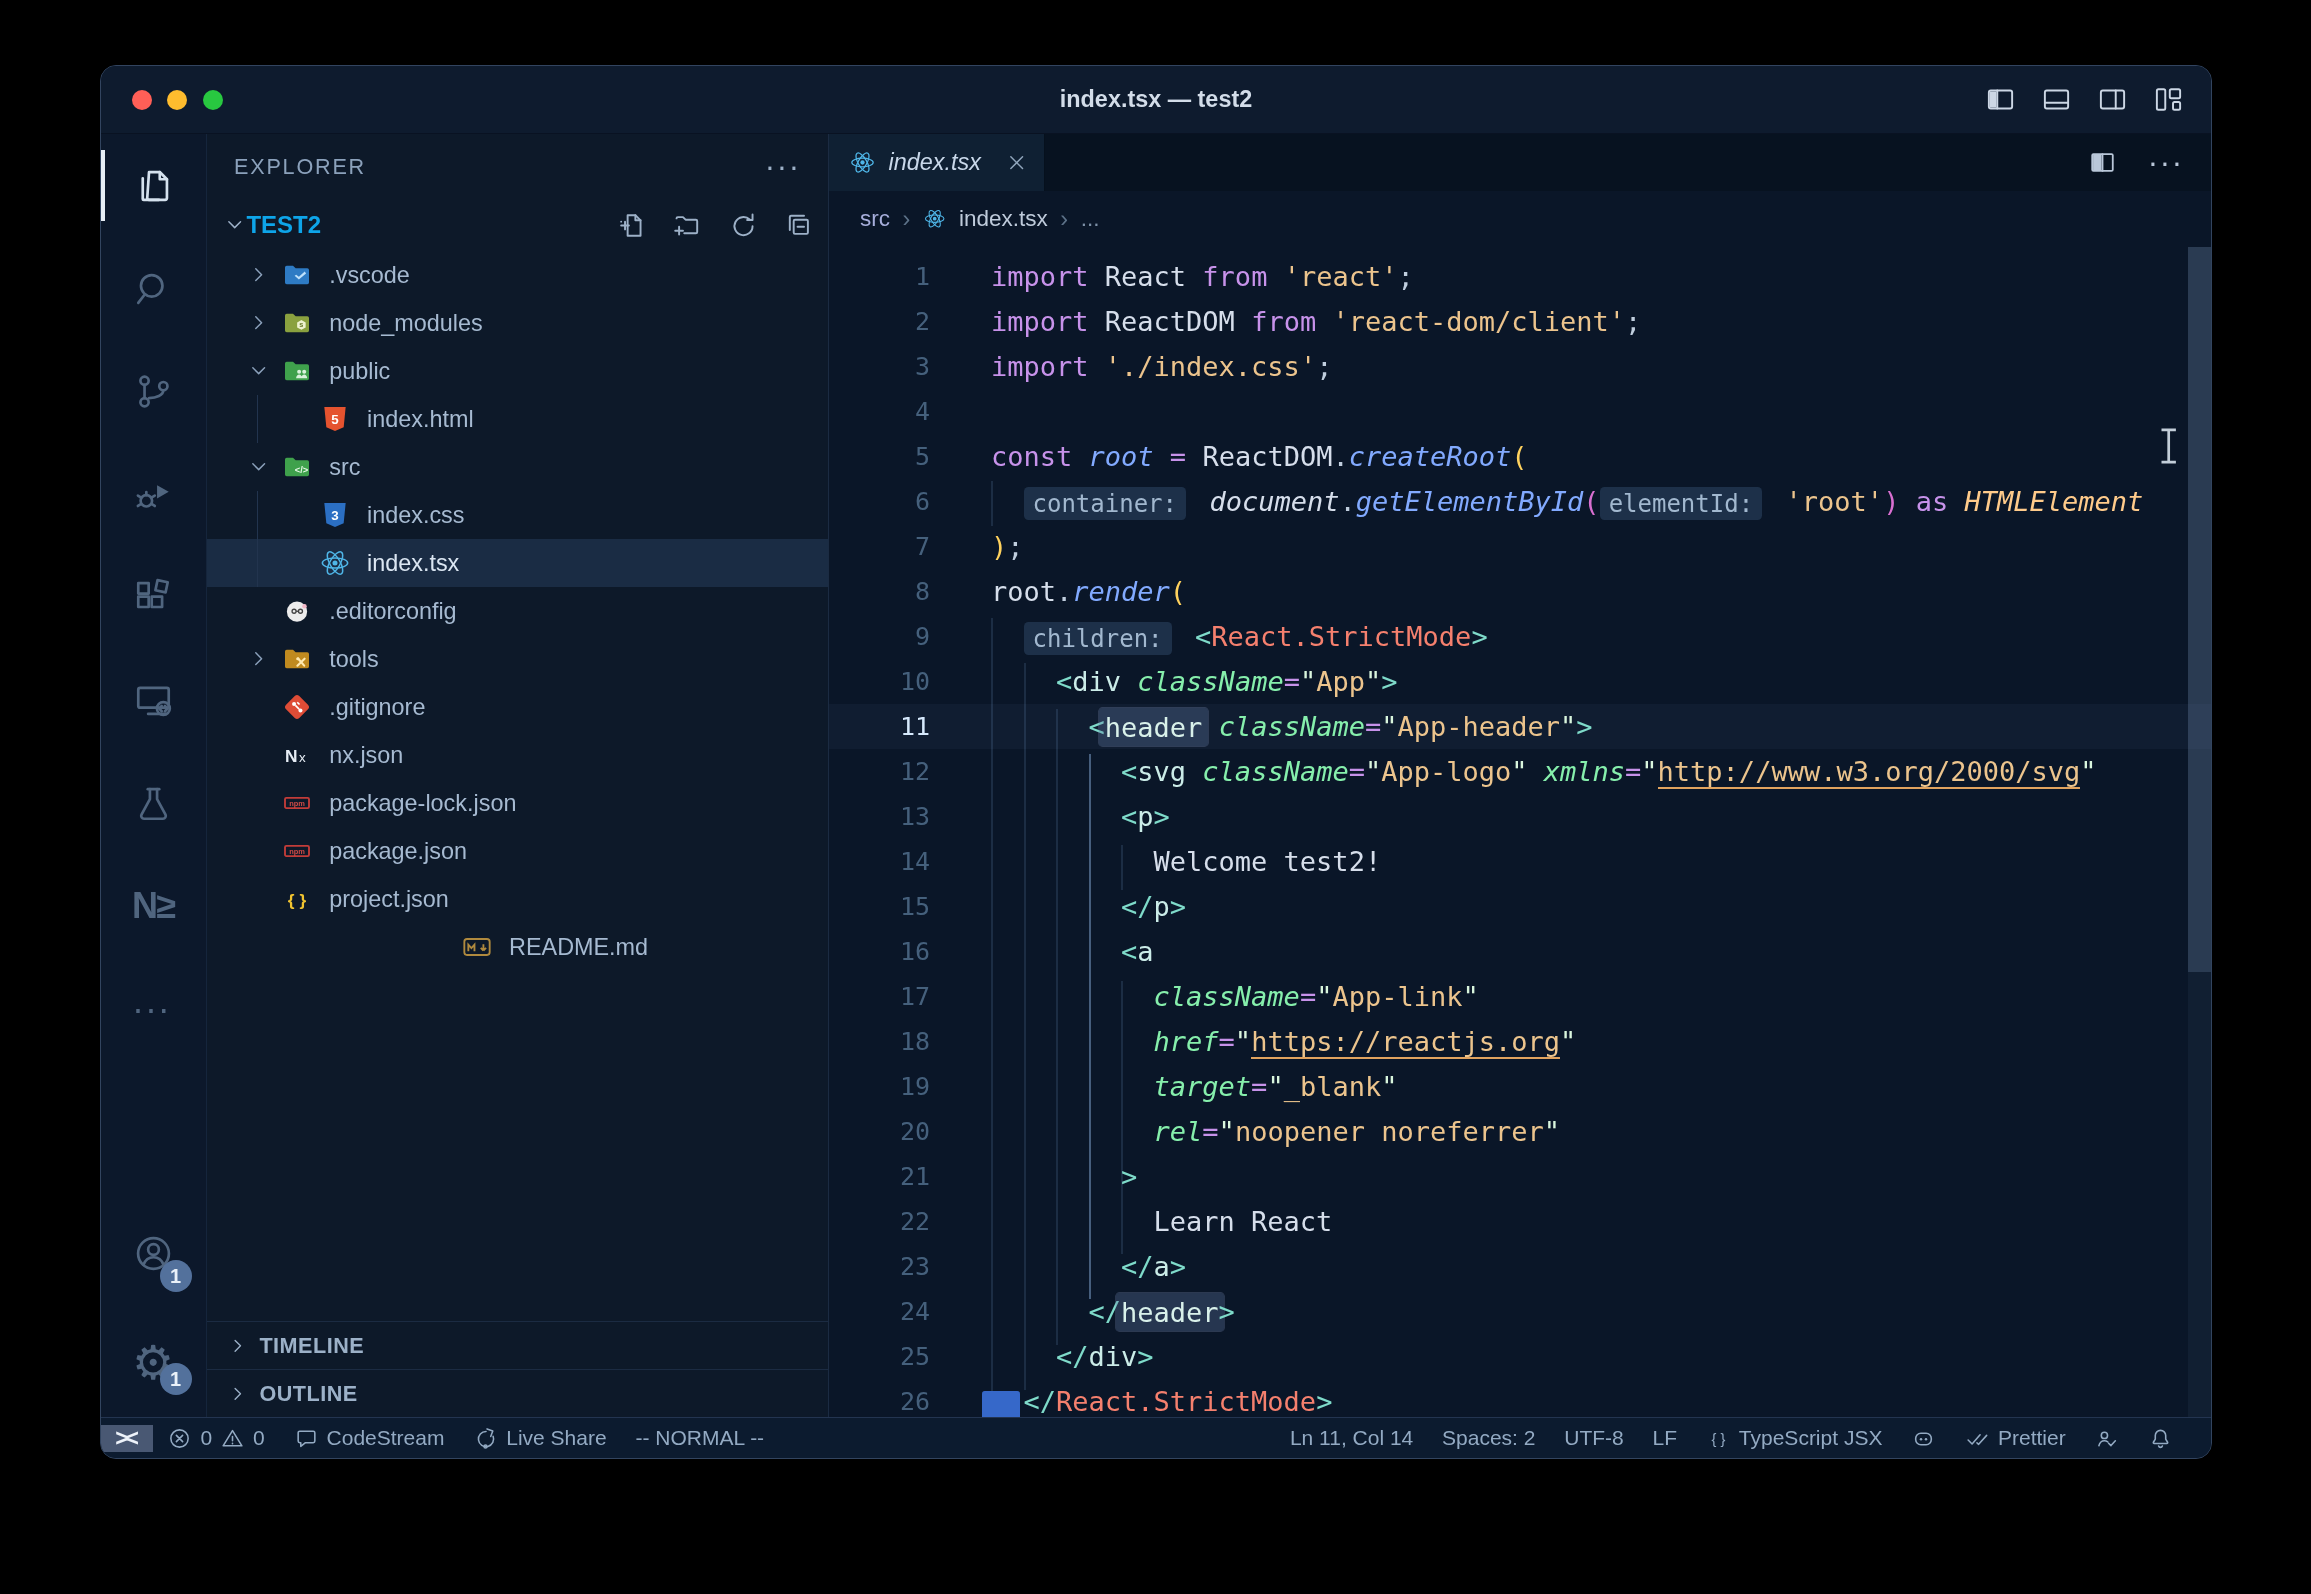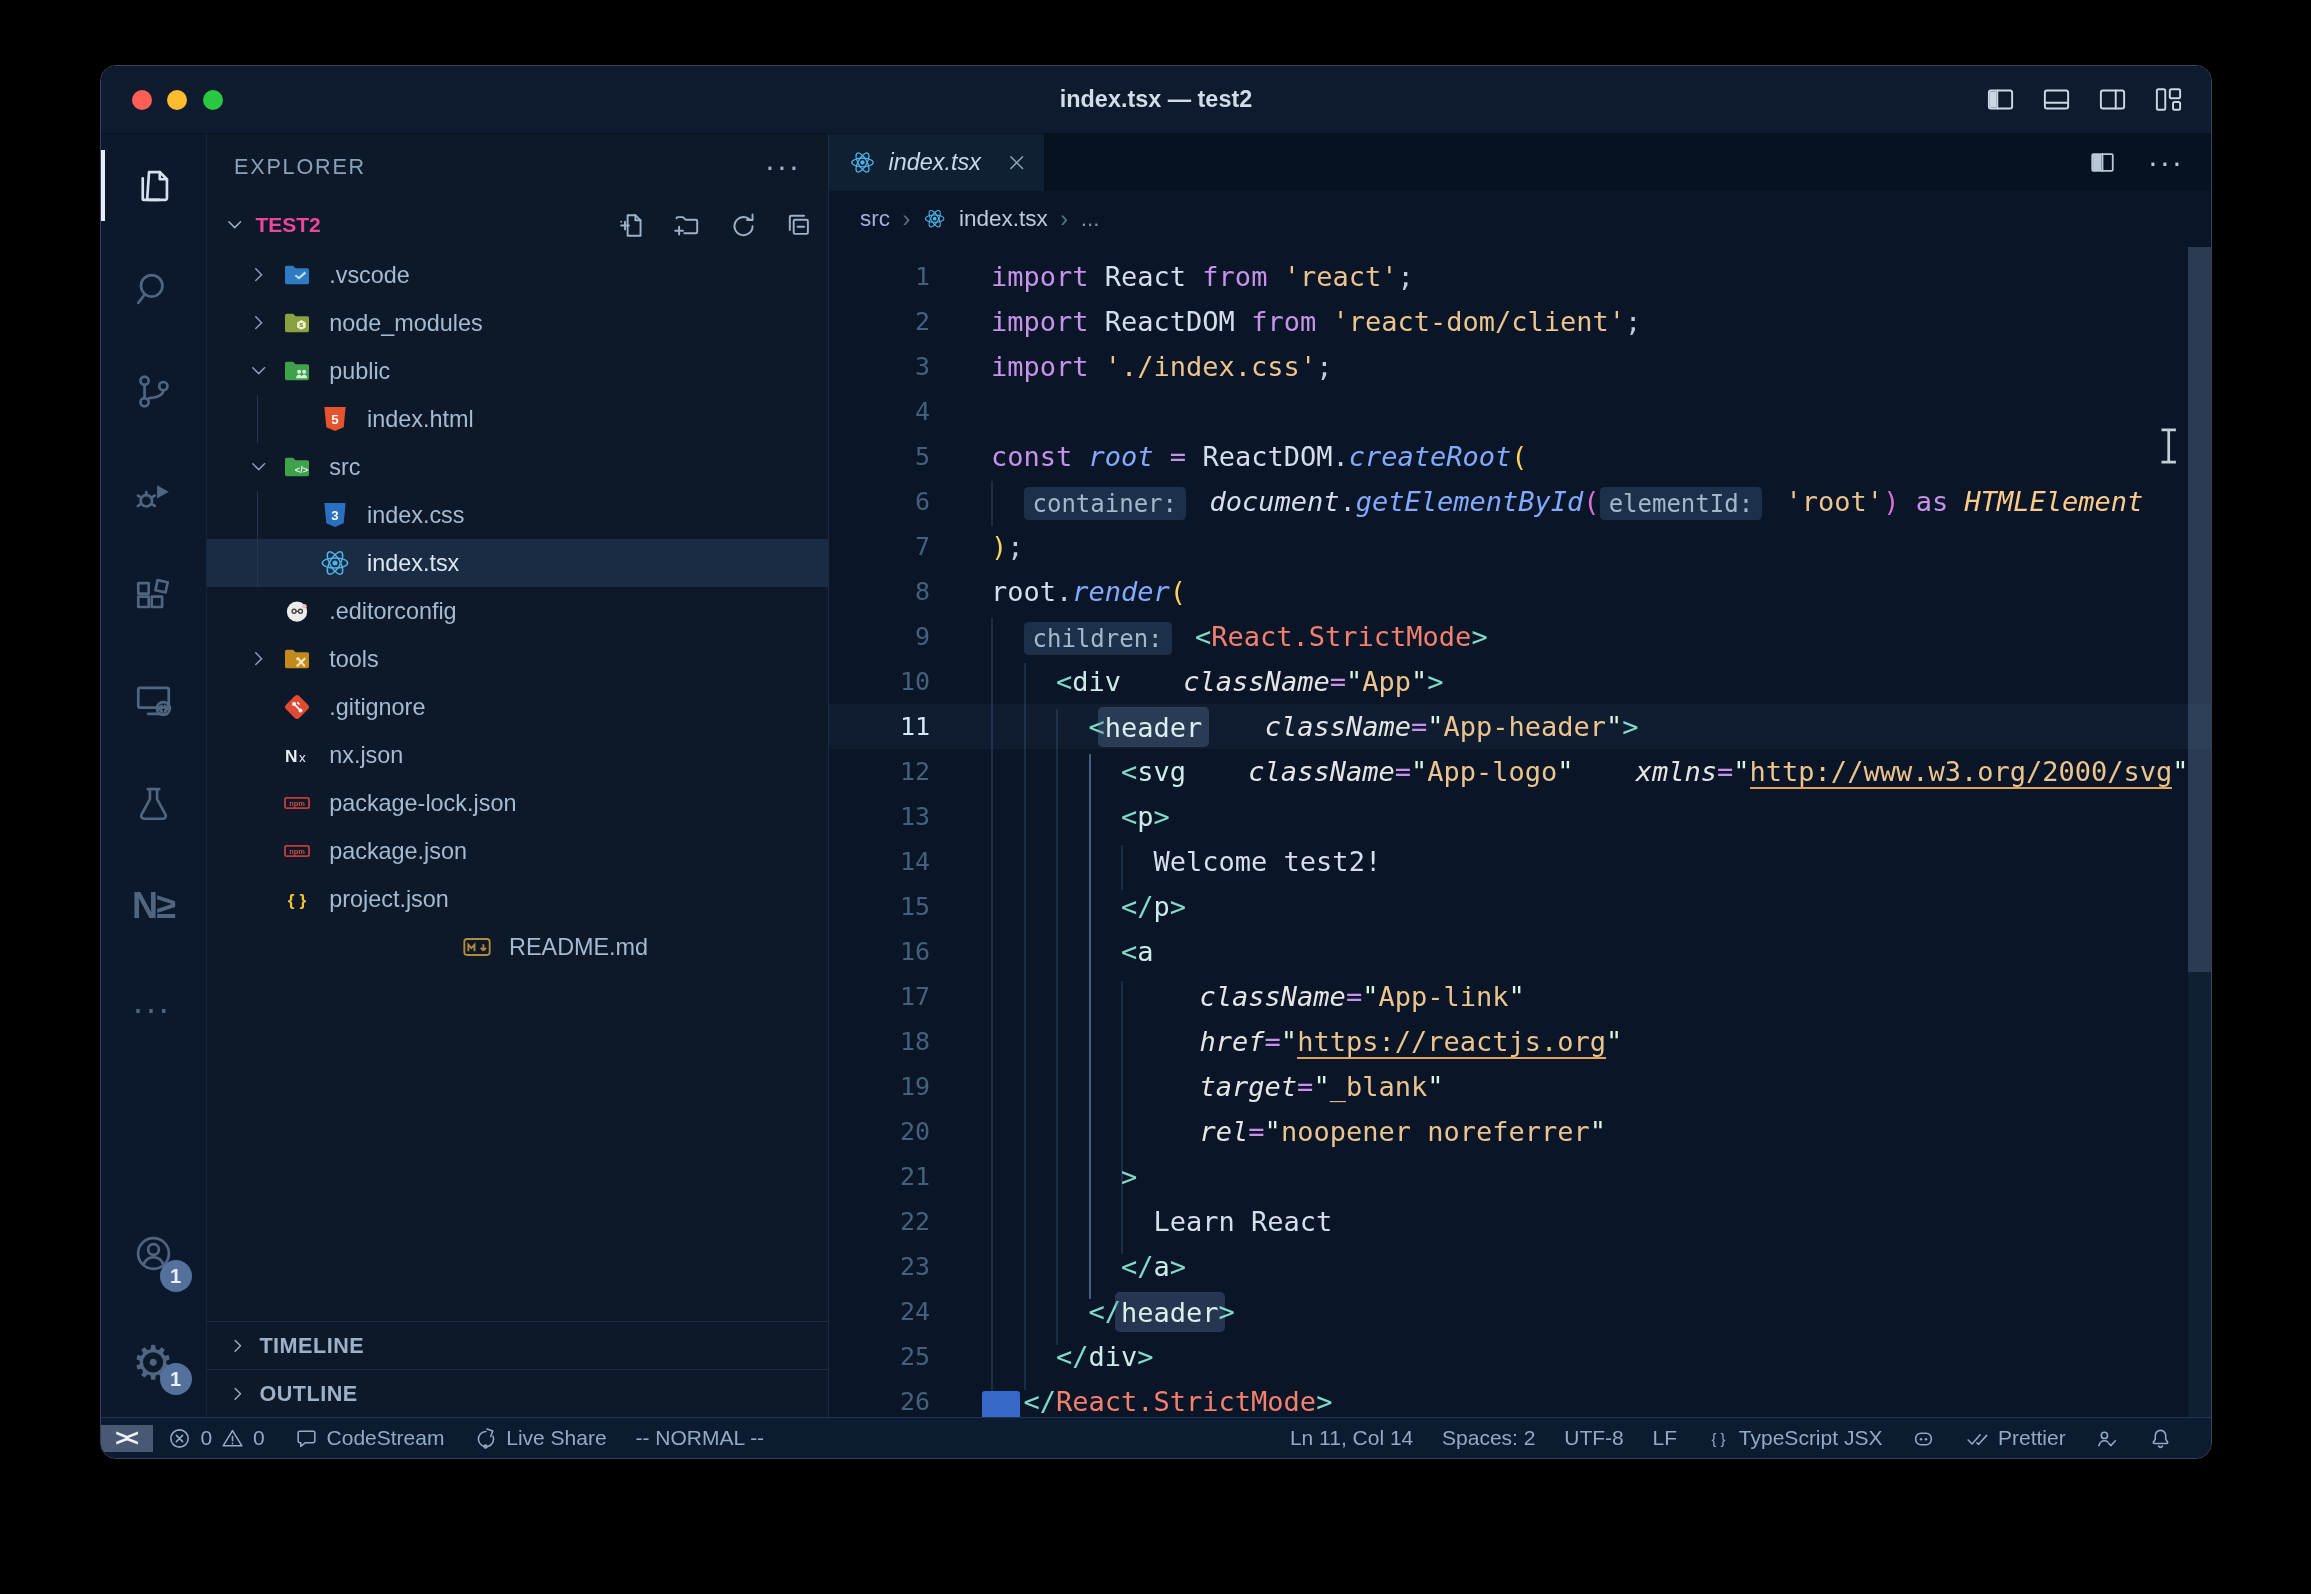--- a/index.html
+++ b/index.html
@@ -36,22 +36,22 @@
   .badge { position:absolute; right:14.4px; bottom:12.6px; min-width:32px; height:32px; border-radius:16px;
     background:#53719c; color:#eaf1f9; font-size:20px; font-weight:bold;
     display:flex; align-items:center; justify-content:center; }
 
   
   .sidebar { width:622px; background:#0d1929; border-right:0.9px solid #1b2b42;
     display:flex; flex-direction:column; min-height:0; }
   .sidebar-header { height:65px; flex:0 0 auto; display:flex; align-items:center; padding:0 27px;
     color:#8ba1bb; font-size:21.6px; letter-spacing:1.8px; }
   .sidebar-header .more { margin-left:auto; color:#9db1c8; font-size:31px; letter-spacing:1.8px; }
-  .section-header { height:52px; flex:0 0 auto; display:flex; align-items:center; gap:9px;
-    padding:0 12.6px 0 16px; color:#ec4899; font-size:21px; font-weight:bold; }
+  .section-header { height:52px; flex:0 0 auto; display:flex; align-items:center; gap:0;
+    padding:0 12.6px 0 16px; color:#0ea5e9; font-size:24px; font-weight:bold; }
   .section-header .chev { width:23.4px; height:23.4px; color:#9db1c8; }
   .section-actions { margin-left:auto; display:flex; gap:25px; color:#9db1c8; }
   .section-actions .icw { width:31px; height:31px; }
   .tree { flex:1; min-height:0; position:relative; overflow:hidden; }
   .row { height:48px; display:flex; align-items:center; color:#a6bad1; font-size:23.4px; position:relative; }
   .row.selected { background:#1a2c44; color:#dbe6f2; }
   .row .chev { width:23.4px; height:23.4px; color:#8ba1bb; flex:0 0 auto; }
   .row .fic { width:32px; height:32px; flex:0 0 auto; margin-right:16px; position:relative; }
   .row .fic svg { width:32px; height:32px; }
   .row.d2::before { content:""; position:absolute; left:50px; top:0; bottom:0; width:0.9px; background:#22344e; }
@@ -99,21 +99,21 @@
   .str  { color:#ecc48d; }
   .q    { color:#d9f5dd; }
   .sem  { color:#c0cede; }
   .pun  { color:#c792ea; }
   .p1   { color:#ffd25e; }
   .p2   { color:#d96fd1; }
   .typ  { color:#ffcb8b; font-style:italic; }
   .tag  { color:#cbece8; }
   .tagb { color:#7fdbca; }
   .cmp  { color:#f5806e; }
-  .attr { color:#e5e5e5; font-style:italic;margin-left:46px; }
+  .attr { color:#86efac; font-style:italic; }
   .link { color:#ecc48d; border-bottom:2.7px solid #e1a35f; }
   .hint { background:#1d3049; color:#a2b8cf; border-radius:4.5px; padding:2.7px 9px; margin-right:7.2px; font-size:24px; }
   .taghl { color:#d9f1ea; background:rgba(98,122,164,.33); box-shadow:0 0 0 0.9px rgba(132,152,192,.28);
     border-radius:3.6px; padding:3.6px 5.4px; margin:-3.6px -5.4px; }
 
   .scrollbar { position:absolute; top:0; right:0; bottom:0; width:23.4px; background:rgba(120,150,190,.07); }
   .sb-slider { position:absolute; top:0; left:0; width:100%; height:62%; background:rgba(132,160,198,.22); }
   .ibeam { position:absolute; right:31px; top:180px; color:#cdd8e3; opacity:.95; }
   .line26-marker { position:absolute; left:153px; width:38px; height:36px; background:#3668c9; border-radius:2.7px; }
 

